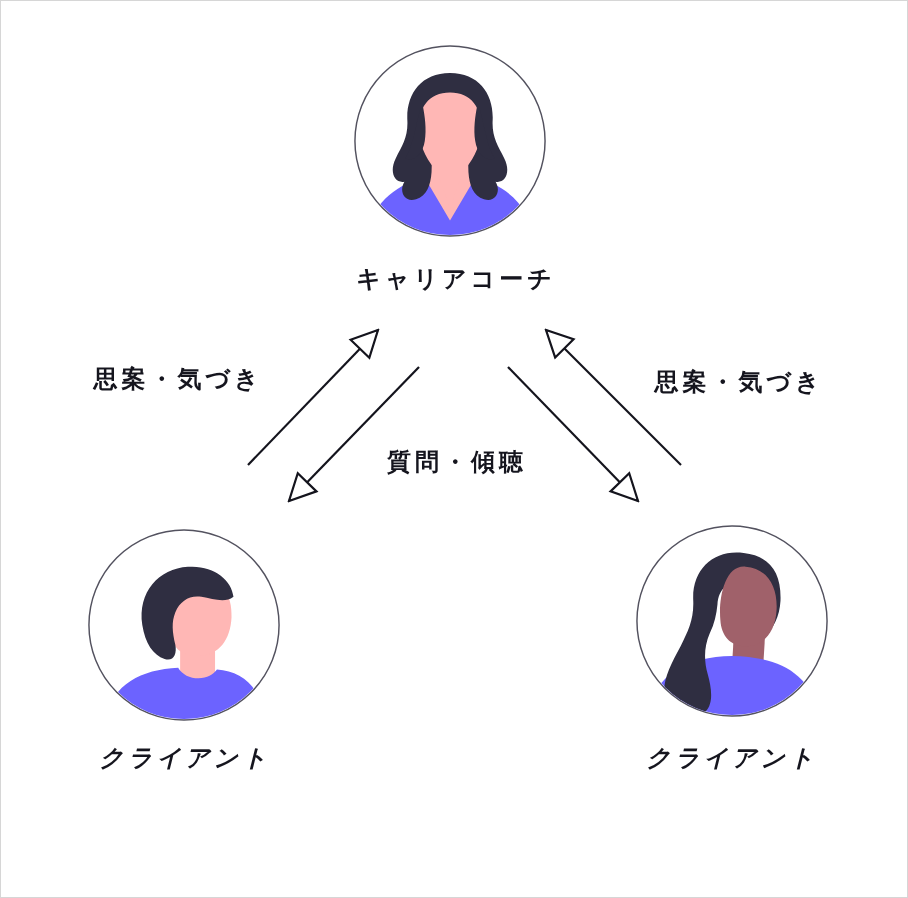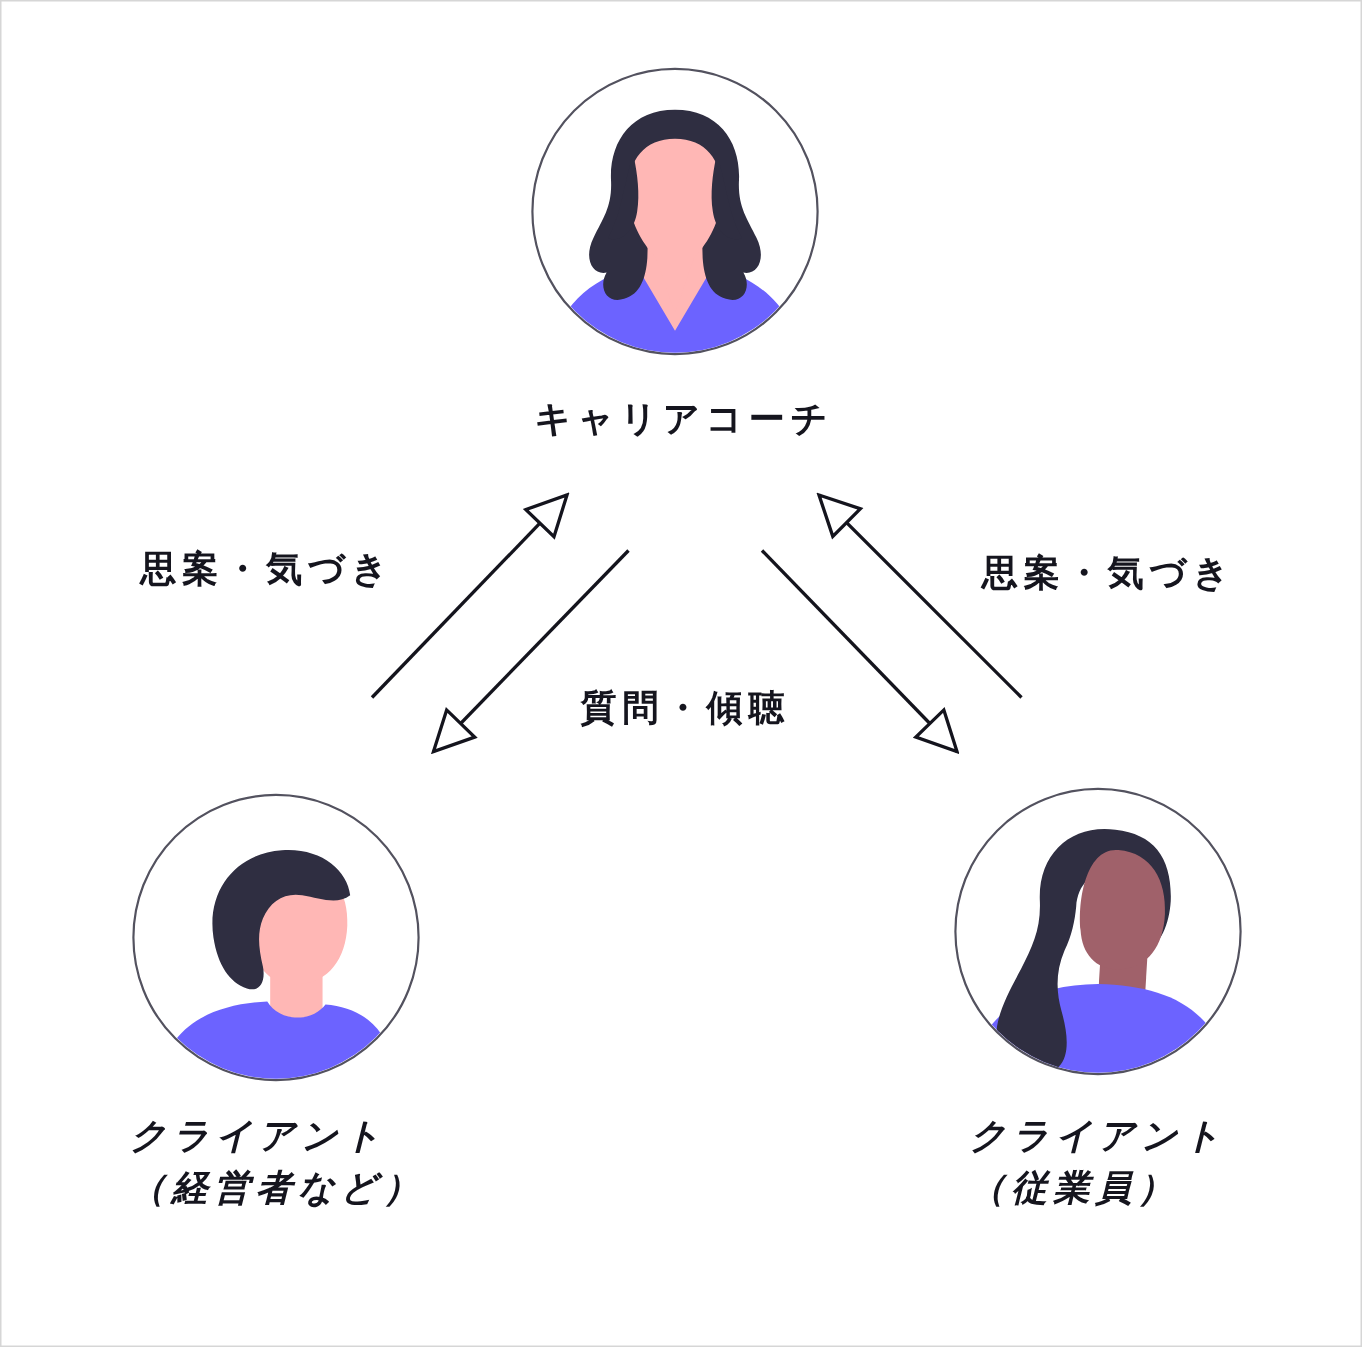--- a/index.html
+++ b/index.html
@@ -80,21 +80,20 @@
       <path d="M116,50 C139,52 150,69 149,92 C148,115 136,131 116,132 C98,133 86,123 86,105
                C85,84 93,48 116,50 Z" fill="#FFB7B5"></path>
       <path d="M104,40 C74,42 52,66 57,100 C60,119 68,131 80,135 C89,138 93,130 91,120
                C88,107 87,97 91,87 C96,75 106,69 118,71 C130,73 142,78 151,71
                C149,53 130,38 104,40 Z" fill="#2F2E41"></path>
     </g>
   </svg>
 
   <div class="label" style="left:184px; top:739px;">
     <div class="line">クライアント</div>
-    <div class="line">（経営者など）</div>
   </div>
 
   <svg class="avatar" style="left:634px; top:523px;" width="194" height="194" viewBox="0 0 200 200">
     <defs>
         <clipPath id="clipPony">
           <circle cx="100" cy="100" r="97"></circle>
         </clipPath>
       </defs>
     <circle cx="100" cy="100" r="98" fill="#ffffff" stroke-width="1.5" stroke="#53525f"></circle>
     <g clip-path="url(#clipPony)">
@@ -104,20 +103,19 @@
                C41,199 63,203 73,193 C81,185 79,169 75,155 C71,141 71,127 77,113
                C82,103 84,93 85,83 C86,67 96,59 110,57 C126,55 138,65 140,79
                C142,93 138,105 132,115 C143,109 149,95 150,79 C151,50 139,33 112,30 Z" fill="#2F2E41"></path>
       <path d="M114,44 C137,46 147,65 146,88 C145,110 134,125 116,126 C99,127 89,116 88,99
                C86,78 92,42 114,44 Z" fill="#A0616A"></path>
     </g>
   </svg>
 
   <div class="label" style="left:731px; top:739px;">
     <div class="line">クライアント</div>
-    <div class="line">（従業員）</div>
   </div>
 
   <div class="label" style="left:177px; top:362px;">思案・気づき</div>
   <div class="label" style="left:738px; top:365px;">思案・気づき</div>
-  <div class="label" style="left:456px; top:455px;">質問・傾聴</div>
+  <div class="label" style="left:456px; top:445px;">質問・傾聴</div>
 
 </div>
 
 </body></html>

